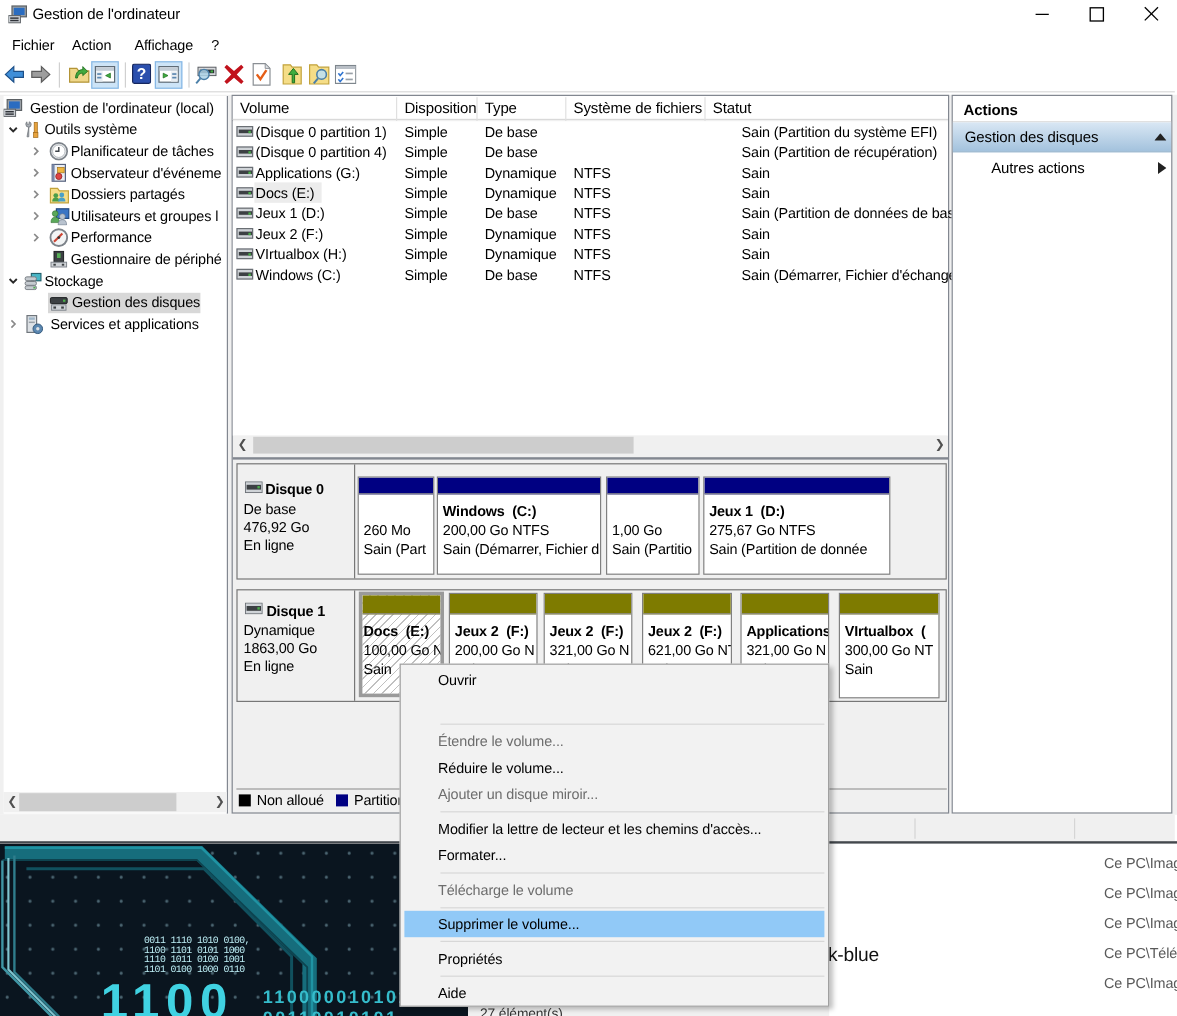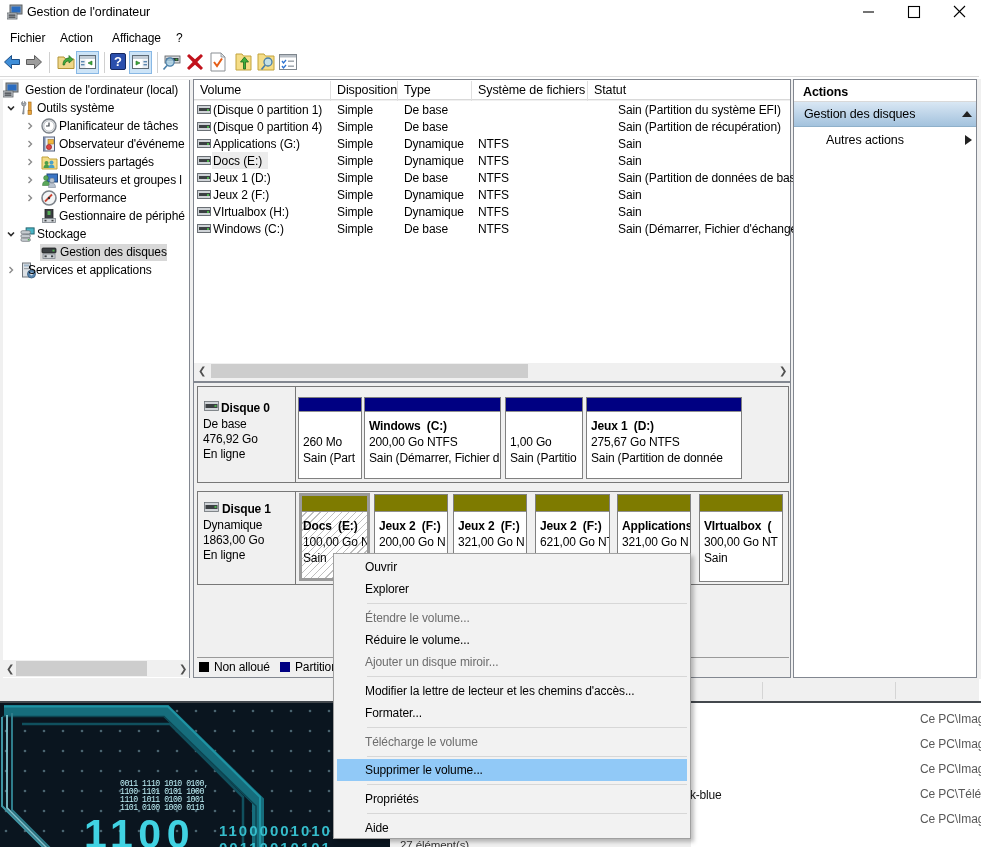--- a/index.html
+++ b/index.html
@@ -102,21 +102,21 @@
   <g font-family="Liberation Sans, sans-serif" font-weight="bold" fill="#35bccb">
     <text x="219" y="133" font-size="15" letter-spacing="2">110000010101</text>
     <text x="219" y="150" font-size="15" letter-spacing="2">0011001010101</text>
   </g>
 
   <rect x="330" y="137" width="60" height="8" fill="#0a151f"></rect>
 </svg>
 </div>
 
 <div class="abs" id="expl">
-  <div class="t" style="left:300px; top:85px; color:#111; letter-spacing:-0.2px; font-size:12px;">k-blue</div>
+  <div class="t" style="left:300px; top:85px; color:#111; letter-spacing:-0.2px; font-size:16px;">k-blue</div>
   <div class="t" style="left:530px; top:9px;  color:#595959; font-size:12px;">Ce PC\Images\Sau</div>
   <div class="t" style="left:530px; top:34px; color:#595959; font-size:12px;">Ce PC\Images\Sau</div>
   <div class="t" style="left:530px; top:59px; color:#595959; font-size:12px;">Ce PC\Images\Sau</div>
   <div class="t" style="left:530px; top:84px; color:#595959; font-size:12px;">Ce PC\Télécharge</div>
   <div class="t" style="left:530px; top:109px;color:#595959; font-size:12px;">Ce PC\Images\Sau</div>
 </div>
 <div class="abs" id="explstat">
   <div class="t" style="left:10px; top:0px; color:#333; font-size:11.5px;">27 élément(s)</div>
 </div>
 
@@ -332,21 +332,21 @@
       <svg class="chev" style="left:3px; top:185px;" viewBox="0 0 10 10">
           <path d="M3.5,2 L6.5,5 L3.5,8" fill="none" stroke="#8a8a8a" stroke-width="1.4"></path>
         </svg>
       <svg class="abs" style="left:17px; top:182px;" width="16" height="17" viewBox="0 0 16 17">
         <rect x="2.5" y="1" width="8" height="14" fill="#dde1e5" stroke="#70767c" stroke-width="1"></rect>
         <rect x="4" y="2.5" width="5" height="2" fill="#9fb6c9"></rect>
         <rect x="4" y="6" width="5" height="1.2" fill="#9aa1a8"></rect>
         <circle cx="11.5" cy="12" r="4" fill="#5b87b0" stroke="#33597c" stroke-width="0.8"></circle>
         <circle cx="11.5" cy="12" r="1.4" fill="#dde1e5"></circle>
       </svg>
-      <div class="t" style="left:25px; top:183px;">Services et applications</div>
+      <div class="t" style="left:39px; top:183px;">Services et applications</div>
 
       <div class="sbar" style="left:0px; top:580px; width:186px; height:17px;">
         <div class="sarr" style="left:3px; top:4px;">❮</div>
         <div class="sthumb" style="left:13px; top:1px; width:131px; height:15px;"></div>
         <div class="sarr" style="left:176px; top:4px;">❯</div>
       </div>
     </div>
 
     <div id="mid">
 
@@ -544,21 +544,20 @@
 
   <div class="abs" style="left:0; top:679px; width:979px; height:22px; background:#f0f0f0;">
     <div class="abs" style="left:762px; top:3px; width:1px; height:17px; background:#d5d5d5;"></div>
     <div class="abs" style="left:895px; top:3px; width:1px; height:17px; background:#d5d5d5;"></div>
   </div>
   <div class="abs" style="left:0; top:701px; width:981px; height:2px; background:#43484d;"></div>
 </div>
 
 <div class="abs" id="menu">
   <div class="mi" style="top:2px;">Ouvrir</div>
-  <div class="mi" style="top:24px;">Explorer</div>
   <div class="msep" style="top:49px;"></div>
   <div class="mi" style="top:75px;">Réduire le volume...</div>
   <div class="mi gray" style="top:53px;">Étendre le volume...</div>
   <div class="mi gray" style="top:97px;">Ajouter un disque miroir...</div>
   <div class="msep" style="top:122px;"></div>
   <div class="mi" style="top:126px;">Modifier la lettre de lecteur et les chemins d'accès...</div>
   <div class="mi" style="top:148px;">Formater...</div>
   <div class="msep" style="top:173px;"></div>
   <div class="mi gray" style="top:177px;">Télécharge le volume</div>
   <div class="msep" style="top:202px;"></div>

